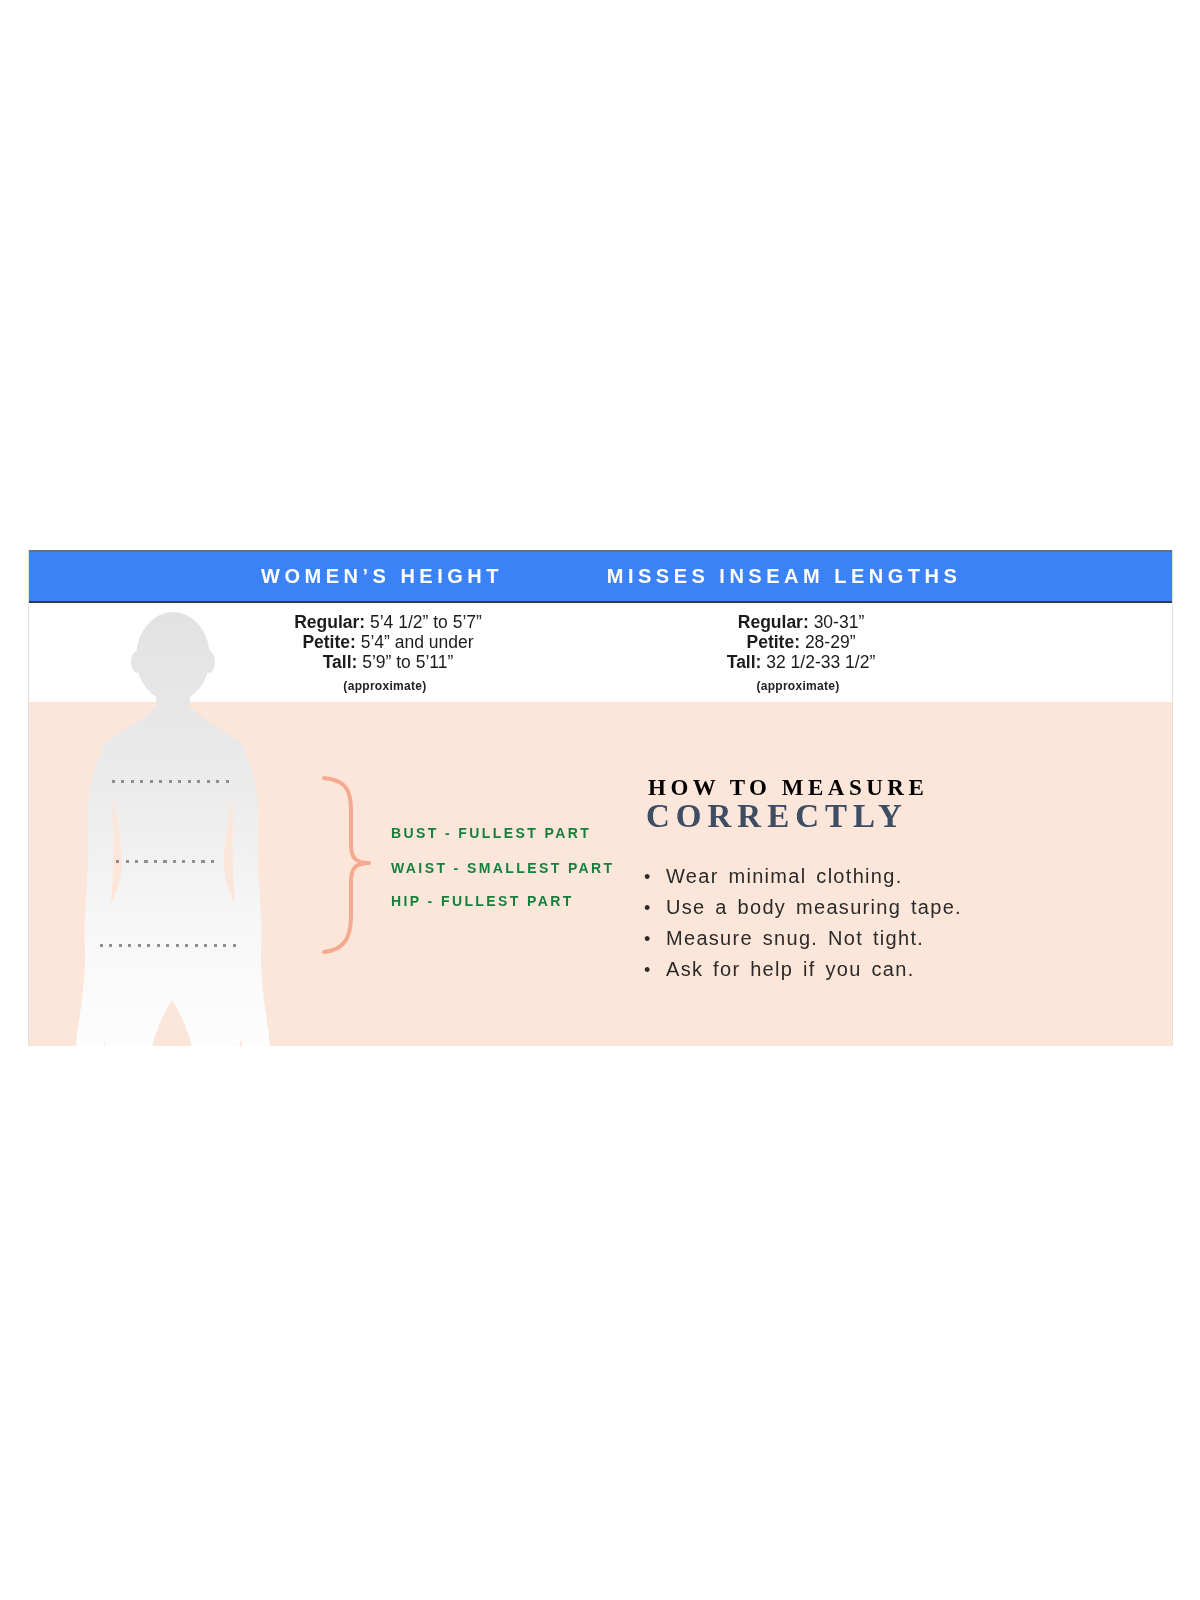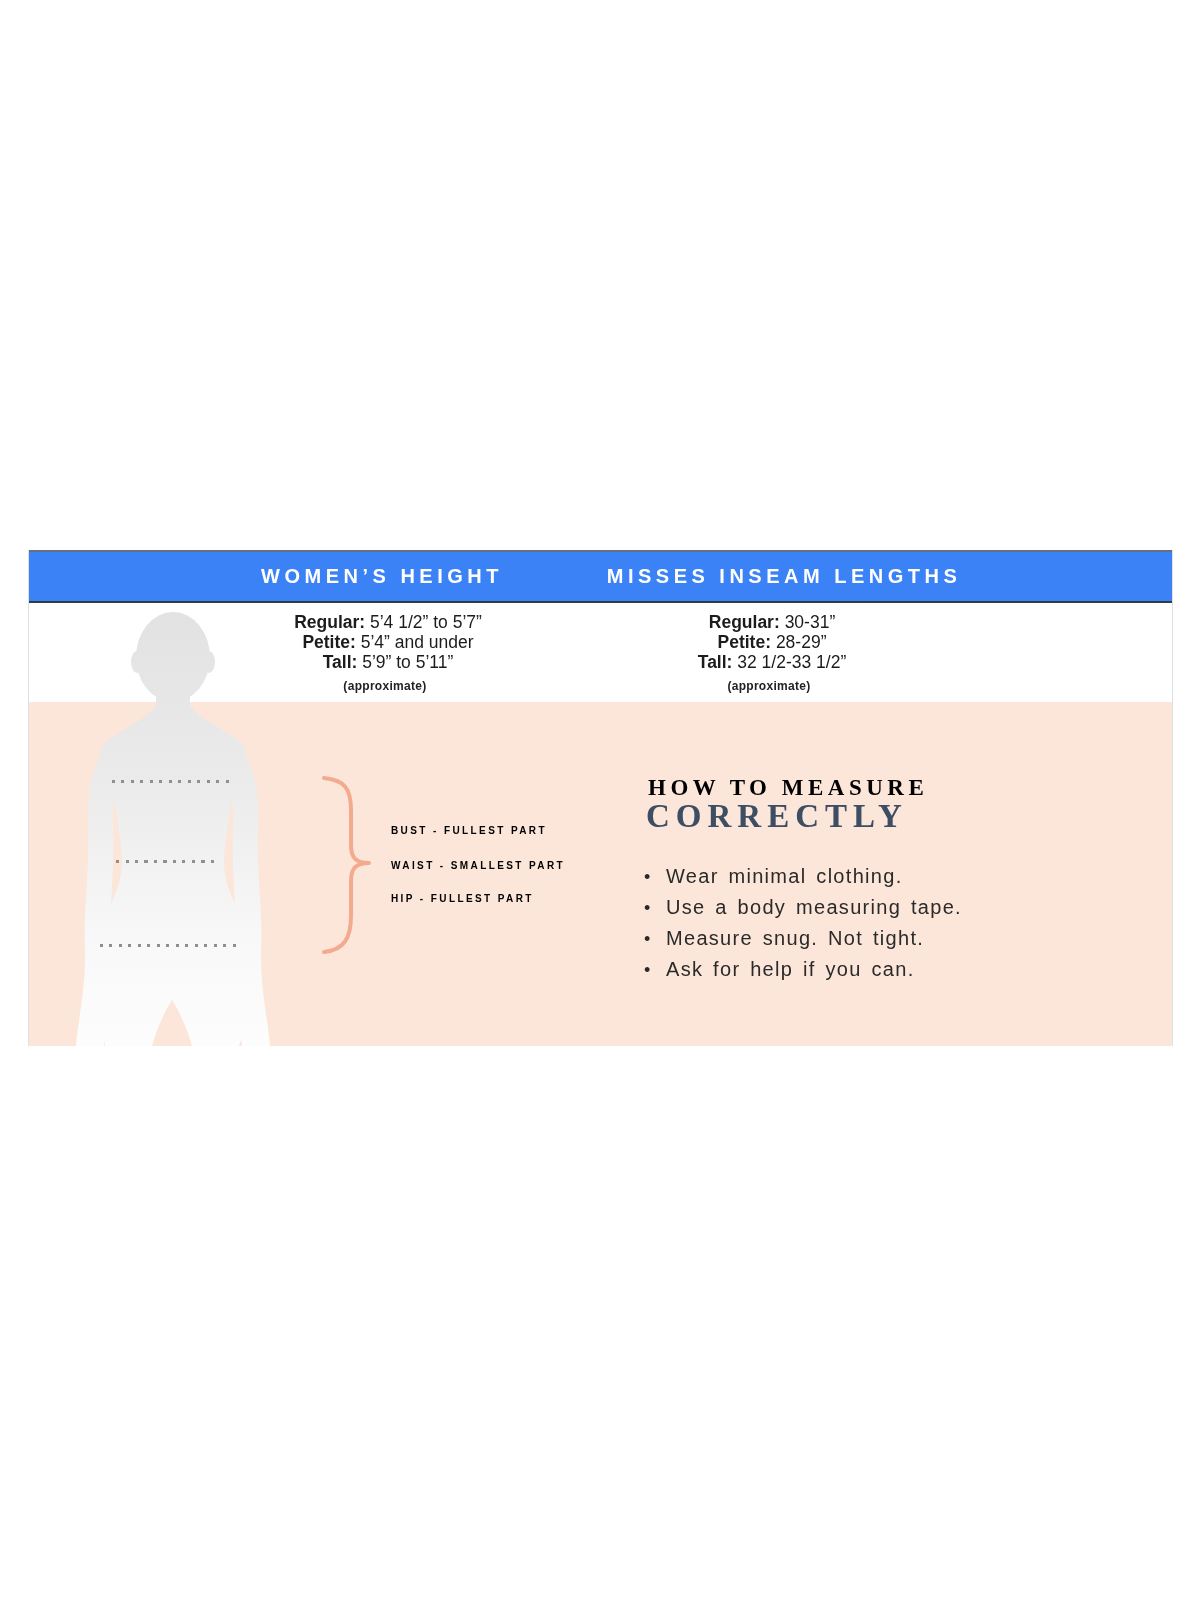--- a/index.html
+++ b/index.html
@@ -27,35 +27,35 @@
     position:absolute;left:0;top:53px;width:100%;height:99px;background:#ffffff;
   }
   .pink-section{
     position:absolute;left:0;top:152px;width:100%;height:344px;background:#fce6da;
   }
   .size-col{
     position:absolute;top:612px;transform:translateX(-50%);text-align:center;white-space:nowrap;
     color:#1c1c1c;font-size:17.5px;line-height:20px;
   }
   .size-col.left{left:385px;}
-  .size-col.right{left:769px;}
+  .size-col.right{left:798px;}
   .size-col .lbl{font-weight:bold;margin-left:6px;}
   .size-col .note{font-size:12px;font-weight:bold;letter-spacing:0.3px;margin-top:4px;color:#222;}
   .silhouette{position:absolute;left:50px;top:610px;width:250px;height:436px;}
   .dotline{
     position:absolute;height:3px;
     background-image:repeating-linear-gradient(to right,#8f8f8f 0 3px,transparent 3px 9.5px);
   }
   .dot-bust{left:112px;top:780px;width:118px;}
   .dot-waist{left:116px;top:860px;width:104px;}
   .dot-hip{left:100px;top:944px;width:142px;}
   .brace{position:absolute;left:316px;top:770px;width:60px;height:190px;}
   .measure-label{
     position:absolute;left:391px;white-space:nowrap;
-    color:#000000;font-size:10px;font-weight:bold;letter-spacing:2.4px;
+    color:#15803d;font-size:14px;font-weight:bold;letter-spacing:2.4px;
   }
   .ml-bust{top:825px;}
   .ml-waist{top:860px;}
   .ml-hip{top:893px;}
   .howto-title1{
     position:absolute;left:648px;top:775px;white-space:nowrap;
     font-family:"Liberation Serif", serif;font-weight:bold;
     color:#000000;font-size:23px;letter-spacing:4.5px;
   }
   .howto-title2{

